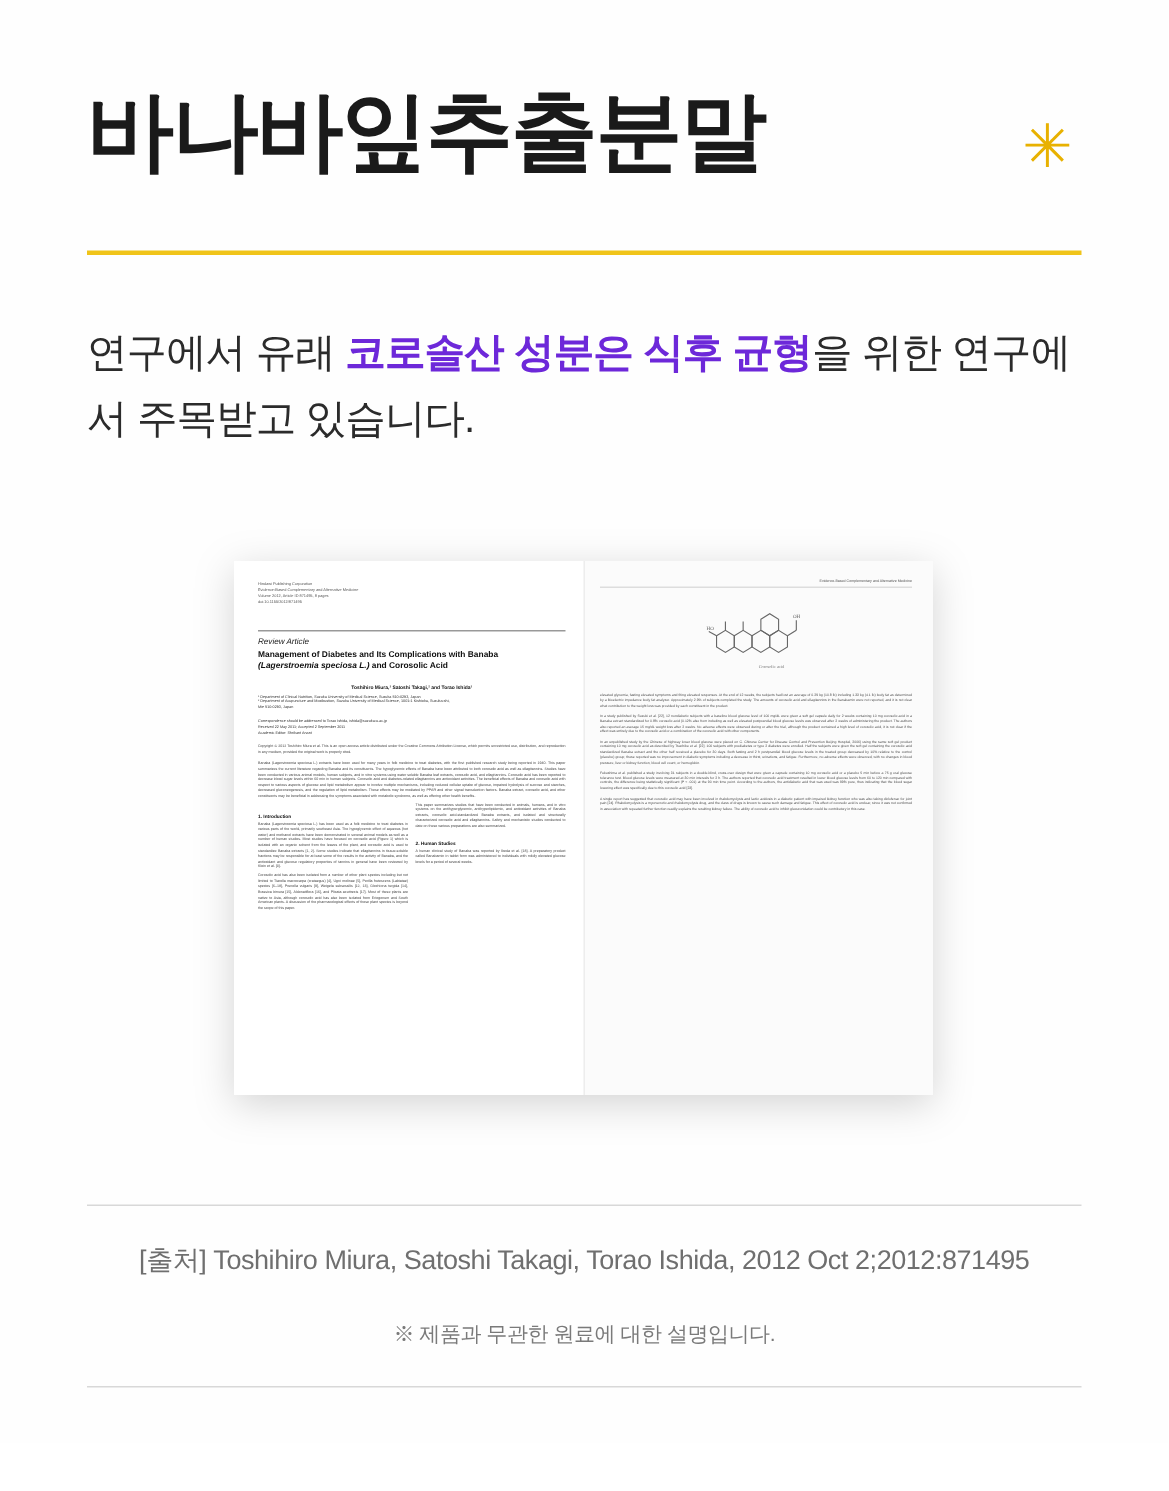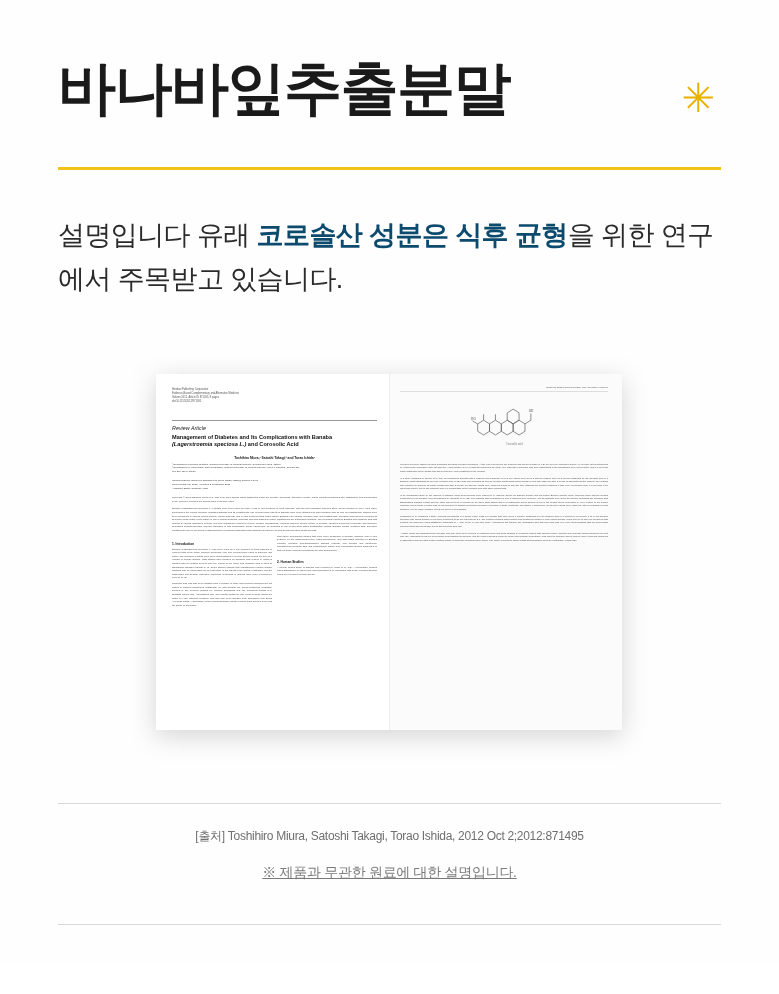--- a/index.html
+++ b/index.html
@@ -66,21 +66,21 @@
     left: 58px;
     top: 214px;
     width: 680px;
     font-size: 27px;
     line-height: 1.62;
     color: #2b2b2b;
     letter-spacing: -0.6px;
   }
   .lead b {
     font-weight: bold;
-    color: #0c4a6e;
+    color: #6d28d9;
   }
 
   
   .paper-wrap {
     position: absolute;
     left: 156px;
     top: 374px;
     width: 466px;
     height: 356px;
     filter: drop-shadow(0 6px 13px rgba(0,0,0,0.17));
@@ -223,30 +223,29 @@
     background: #d8d8d8;
   }
   .caption-block {
     position: absolute;
     left: 58px;
     top: 828px;
     width: 663px;
     text-align: center;
   }
   .source {
-    font-size: 12px;
+    font-size: 18px;
     color: #6f6f6f;
     letter-spacing: -0.3px;
   }
   .disclaimer {
-    margin-top: 19px;
+    margin-top: 29px;
     font-size: 14px;
     color: #7a7a7a;
     letter-spacing: -0.3px;
-    text-decoration: underline;
   }
   .rule-grey-2 {
     position: absolute;
     left: 58px;
     top: 924px;
     width: 663px;
     height: 1px;
     background: #d8d8d8;
   }
 </style>
@@ -257,21 +256,21 @@
 
   <div class="headline-block">
     <div class="headline-row">
       <div class="headline">바나바잎추출분말</div>
       <div class="asterisk">✳</div>
     </div>
   </div>
   <div class="rule-yellow"></div>
 
   <div class="lead">
-    <span>설명입니다 유래 </span><b>코로솔산 성분은 식후 균형</b><span>을 위한 연구에서 주목받고 있습니다.</span>
+    <span>연구에서 유래 </span><b>코로솔산 성분은 식후 균형</b><span>을 위한 연구에서 주목받고 있습니다.</span>
   </div>
 
   <div class="paper-wrap">
     <div class="paper">
 
       <div class="col left">
         <div class="journal-meta">
           <div>Hindawi Publishing Corporation</div>
           <div>Evidence-Based Complementary and Alternative Medicine</div>
           <div>Volume 2012, Article ID 871495, 8 pages</div>

